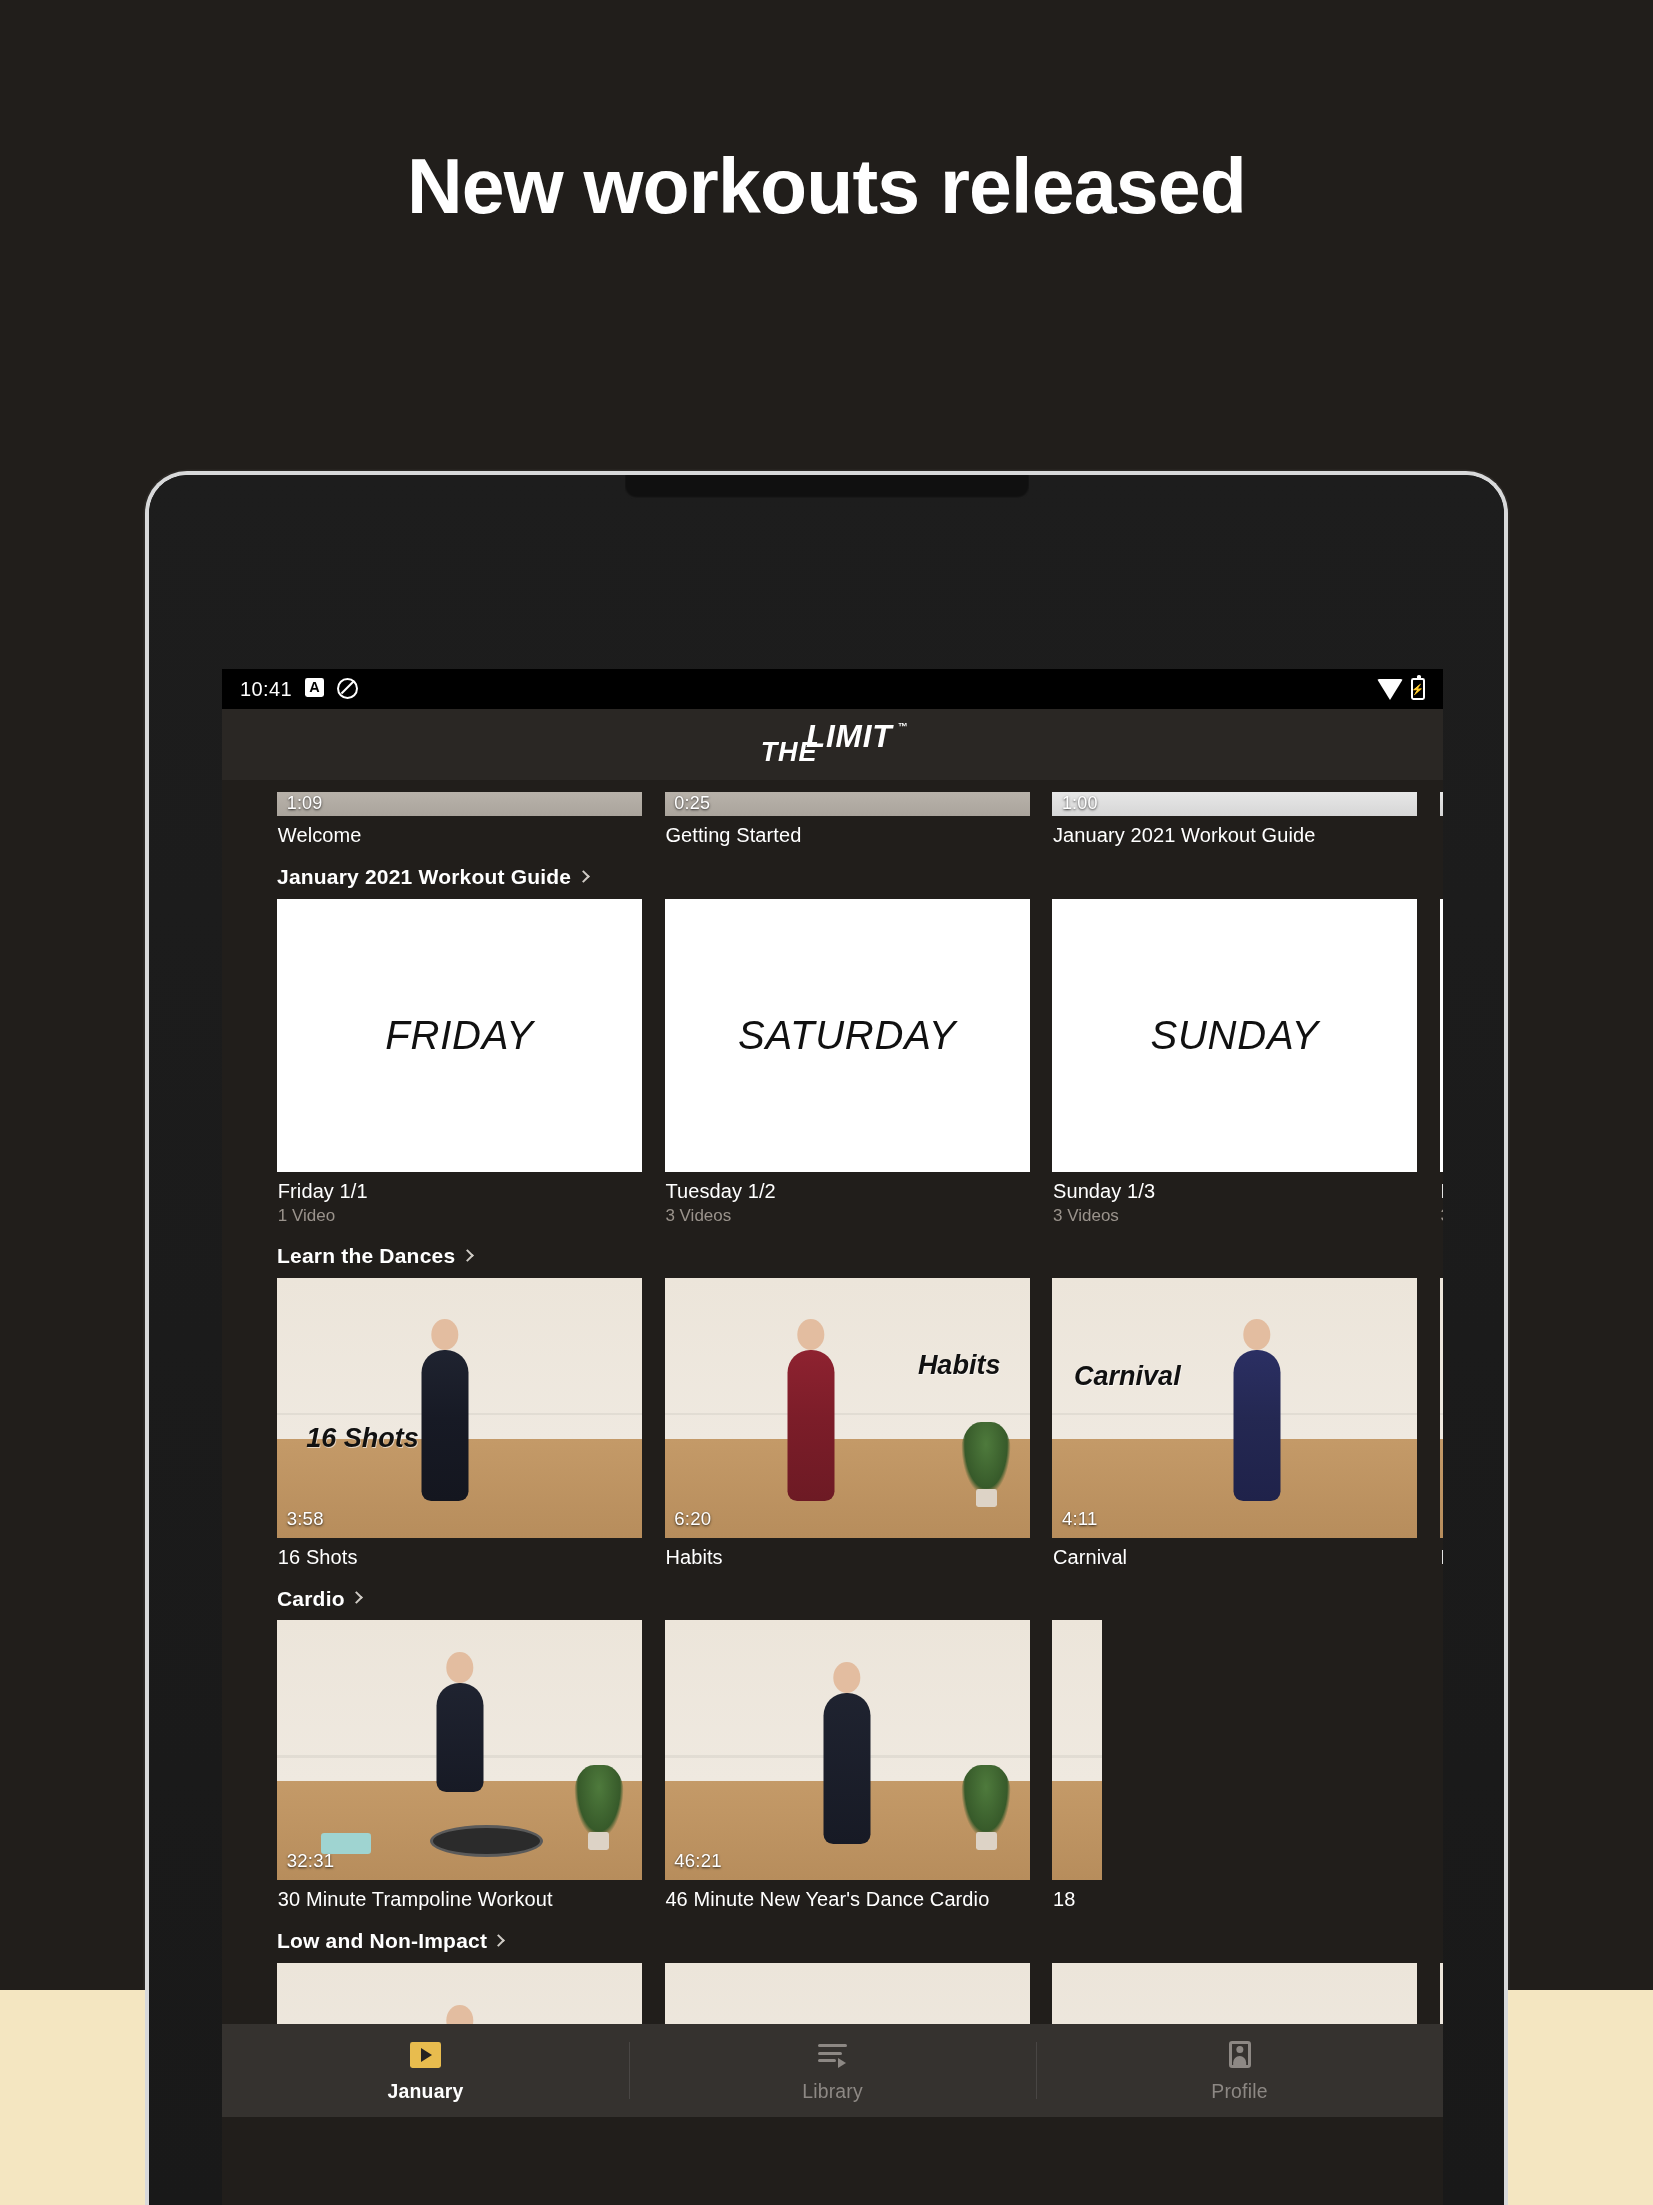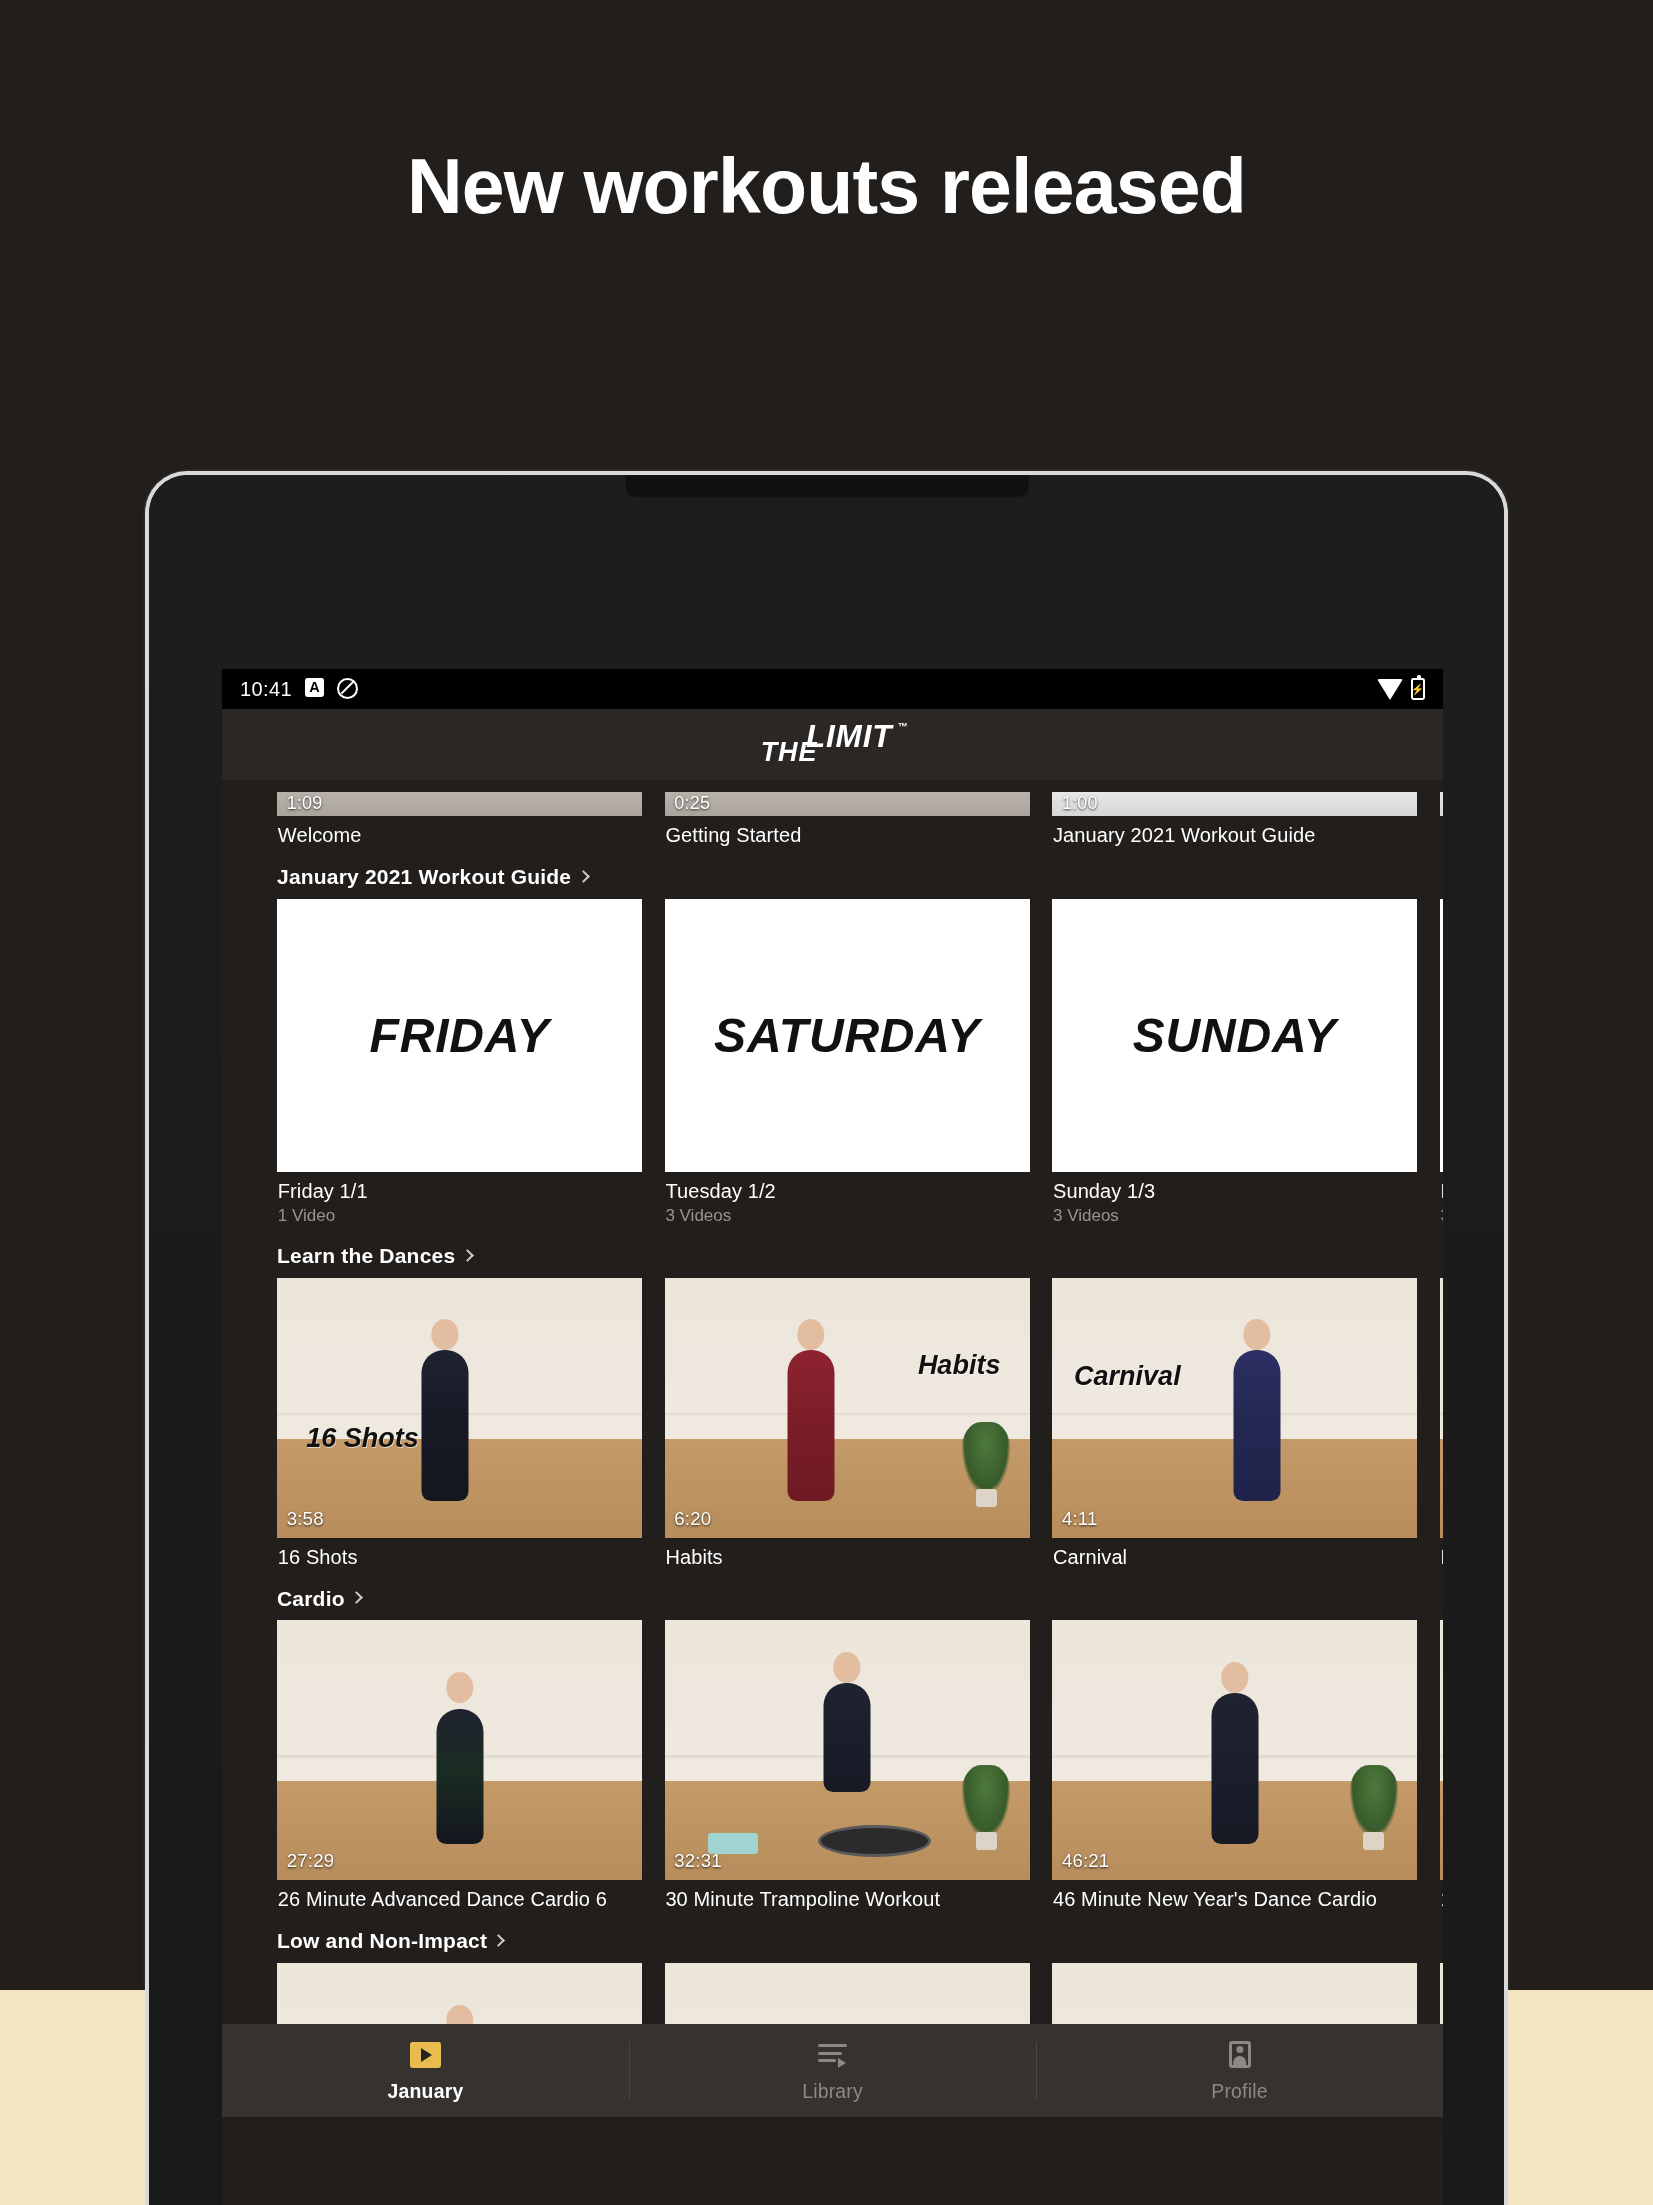--- a/index.html
+++ b/index.html
@@ -144,21 +144,21 @@
   .toprow { padding-top:0; }
   .toprow .thumb { height:24px; }
   .toprow .thumb .dur { bottom:2.4px; font-size:18px; }
 
   
   .daycard .thumb {
     height:273px; background:#fff;
     display:flex; align-items:center; justify-content:center;
   }
   .daycard .dayword {
-    color:#111; font-size:48px; font-weight:700; font-style:italic;
+    color:#111; font-size:40px; font-weight:400; font-style:italic;
     letter-spacing:0.8px; font-family:"Liberation Sans", sans-serif;
   }
 
   
   .photocard .thumb { height:260px; }
 
   
   .ph {
     position:absolute; inset:0;
     background:linear-gradient(180deg,#ece5da 0%,#efe9e0 62%,#c49a68 62%,#b78d5c 100%);
@@ -409,31 +409,20 @@
             </div>
           </div>
         </div>
 
         <div class="row">
           <div class="row-head">
             <span>Cardio</span>
             <span class="chev"></span>
           </div>
           <div class="cards">
-            <div class="card photocard">
-              <div class="thumb">
-                <div class="ph">
-                  <div class="wall-line"></div>
-                  <div class="head" style="left:50%;bottom:68%"></div>
-                  <div class="figure" style="left:50%;height:52%;background:linear-gradient(180deg,#1f2330 0%,#1a2c22 45%,#14161f 100%)"></div>
-                </div>
-                <span class="dur">27:29</span>
-              </div>
-              <div class="card-title">26 Minute Advanced Dance Cardio 6</div>
-            </div>
             <div class="card photocard">
               <div class="thumb">
                 <div class="ph">
                   <div class="wall-line"></div>
                   <div class="head" style="left:50%;bottom:76%"></div>
                   <div class="figure" style="left:50%;bottom:34%;height:42%;background:linear-gradient(180deg,#1f2330 0%,#171a25 100%)"></div>
                   <div class="tramp"></div>
                   <div class="step"></div>
                   <div class="plant"></div>
                 </div>

